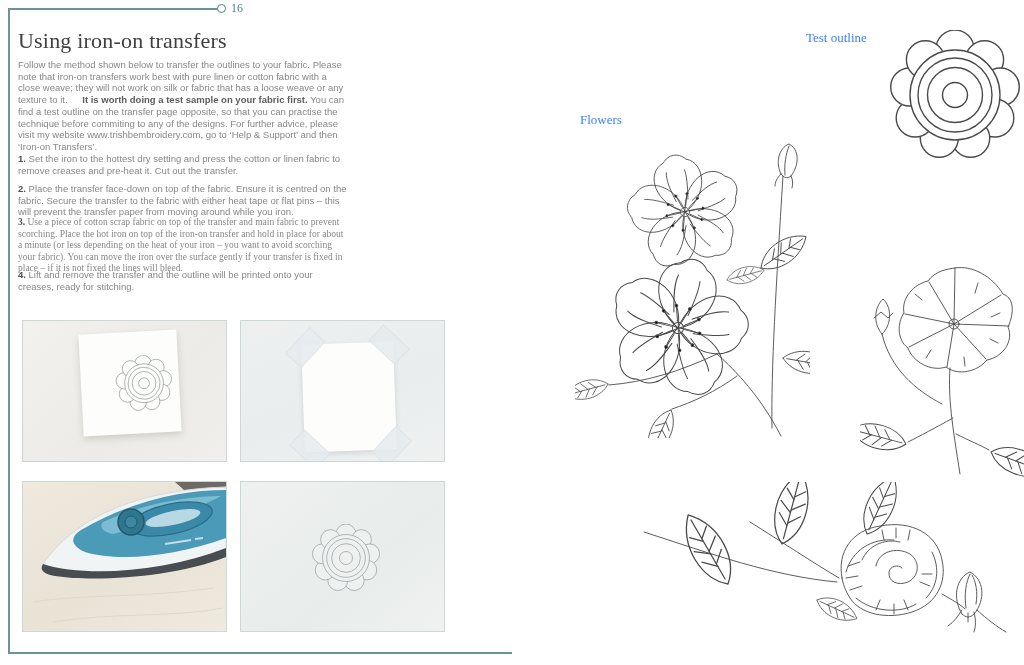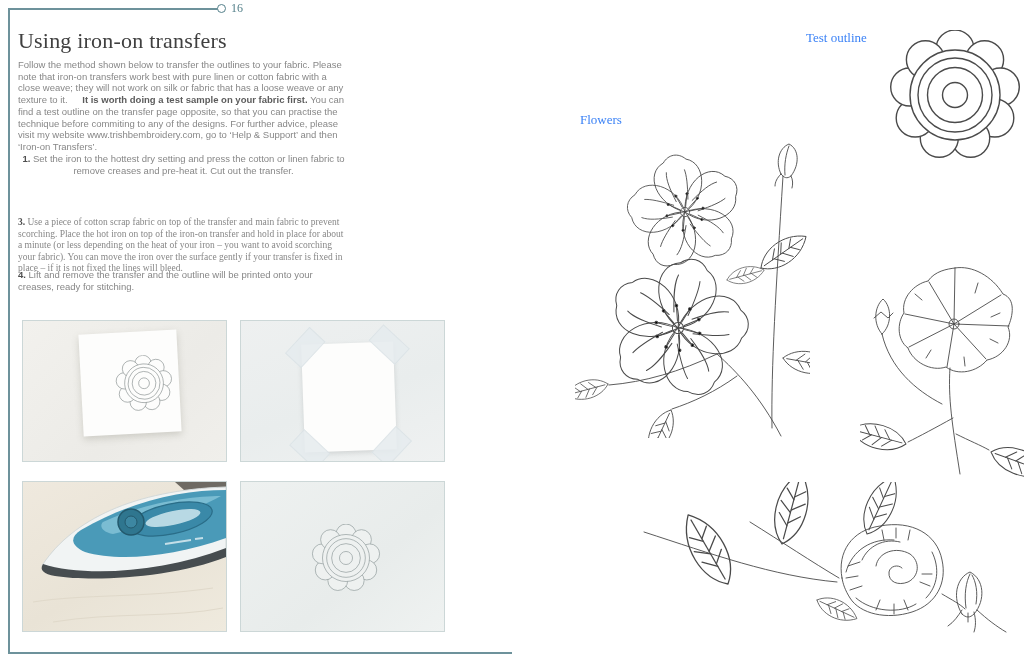--- a/index.html
+++ b/index.html
@@ -24,21 +24,21 @@
     position:absolute;left:18px;top:28px;color:#404040;font-family:"Liberation Serif",serif;
     font-size:22px;font-weight:400;letter-spacing:.2px;
   }
   .intro{
     position:absolute;left:18px;top:59px;width:330px;color:#878787;
     font-size:9.5px;line-height:11.7px;
   }
   .intro b{color:#5c5c5c;padding-left:12px;}
   .step{position:absolute;left:18px;width:331px;color:#878787;font-size:9.5px;line-height:11.5px;}
   .step b{color:#4f4f4f;}
-  #step1{top:153px;text-align:center;} #step2{top:183px;} #step3{top:217px;font-family:Liberation Serif, serif;} #step4{top:269px;}
+  #step1{top:153px;} #step2{top:183px;} #step3{top:217px;font-family:Liberation Serif, serif;} #step4{top:269px;}
   
   .photo{position:absolute;border:1px solid #ccd7d7;overflow:hidden;box-sizing:border-box;}
   #photo1{left:22px;top:320px;width:205px;height:142px;background:linear-gradient(135deg,#f2f1ed,#ecebe7 60%,#f0efeb);}
   #photo2{left:240px;top:320px;width:205px;height:142px;background:linear-gradient(160deg,#eef0f0,#e9eded 55%,#eff1f1);}
   #photo3{left:22px;top:481px;width:205px;height:151px;background:linear-gradient(150deg,#efe9de,#e9e3d6 55%,#efeade);}
   #photo4{left:240px;top:481px;width:205px;height:151px;background:linear-gradient(140deg,#eef1f0,#e8eceb 60%,#eff2f1);}
   .paper{position:absolute;background:#fdfdfc;box-shadow:0 3px 7px rgba(110,110,95,.25);}
   #paper1{left:58px;top:11px;width:98px;height:102px;transform:rotate(-3deg);}
   #paper1 svg{position:absolute;right:6px;top:24px;}
   #paper2{left:62px;top:22px;width:92px;height:108px;transform:rotate(-2deg);box-shadow:0 2px 5px rgba(110,115,115,.22);}
@@ -116,20 +116,21 @@
   <div class="rule h" style="left:8px;top:8px;width:210px;"></div>
   <div class="rule h" style="left:8px;top:652px;width:504px;"></div>
   <div class="page-marker"></div>
   <div class="page-number">16</div>
 
   <h1 class="title" style="margin:0">Using iron-on transfers</h1>
 
   <p class="intro" style="margin:0"><span>Follow the method shown below to transfer the outlines to your fabric. Please note that iron-on transfers work best with pure linen or cotton fabric with a close weave; they will not work on silk or fabric that has a loose weave or any texture to it. </span><b>It is worth doing a test sample on your fabric first.</b><span> You can find a test outline on the transfer page opposite, so that you can practise the technique before commiting to any of the designs. For further advice, please visit my website www.trishbembroidery.com, go to ‘Help &amp; Support’ and then ‘Iron-on Transfers’.</span></p>
 
   <p class="step" id="step1" style="margin:0"><b>1.</b><span> Set the iron to the hottest dry setting and press the cotton or linen fabric to remove creases and pre-heat it. Cut out the transfer.</span></p>
+  <p class="step" id="step2" style="margin:0"><b>2.</b><span> Place the transfer face-down on top of the fabric. Ensure it is centred on the fabric. Secure the transfer to the fabric with either heat tape or flat pins – this will prevent the transfer paper from moving around while you iron.</span></p>
   <p class="step" id="step3" style="margin:0"><b>3.</b><span> Use a piece of cotton scrap fabric on top of the transfer and main fabric to prevent scorching. Place the hot iron on top of the iron-on transfer and hold in place for about a minute (or less depending on the heat of your iron – you want to avoid scorching your fabric). You can move the iron over the surface gently if your transfer is fixed in place – if it is not fixed the lines will bleed.</span></p>
   <p class="step" id="step4" style="margin:0"><b>4.</b><span> Lift and remove the transfer and the outline will be printed onto your creases, ready for stitching.</span></p>
 
   <div class="photo" id="photo1">
     <div class="paper" id="paper1">
       <svg width="58" height="56" viewBox="-67 -65 134 130" style="color:#7e8686;--paper:#fdfdfc">
         <use href="#testflower"></use>
       </svg>
     </div>
   </div>

